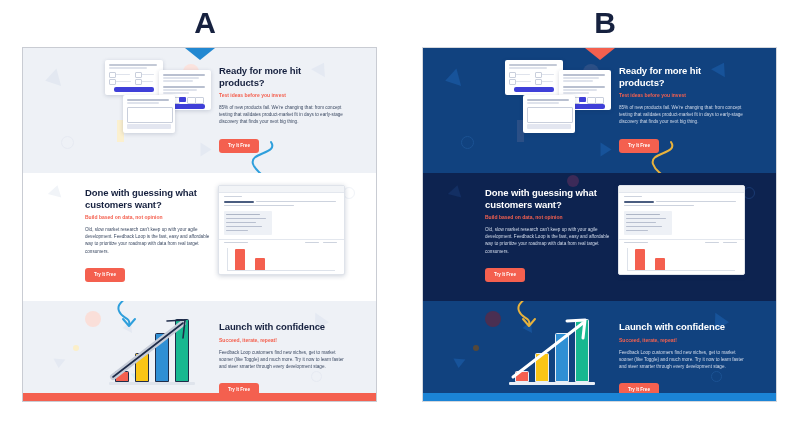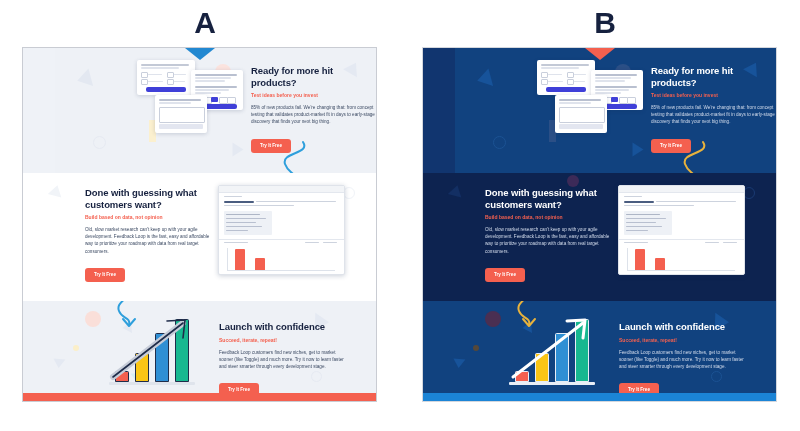--- a/index.html
+++ b/index.html
@@ -21,21 +21,21 @@
 
   
   .panel{
     position:absolute;top:47px;width:355px;height:355px;
     overflow:hidden;box-sizing:border-box;
   }
   .panel.a{left:22px;border:1px solid #c9ccd3;background:#eff2f7;}
   .panel.b{left:422px;border:1px solid #d4d7dd;background:#11356f;}
 
   .band{position:relative;width:100%;box-sizing:border-box;overflow:hidden;}
-  .band-hero{height:125px;margin-left:32px;}
+  .band-hero{height:125px;}
   .band-mid{height:128px;}
   .band-bottom{height:92px;}
 
   .a .band-hero{background:#eef1f6;}
   .a .band-mid{background:#ffffff;}
   .a .band-bottom{background:#eef1f6;}
   .b .band-hero{background:#11427f;}
   .b .band-mid{background:#0d2350;}
   .b .band-bottom{background:#11427f;}
 

